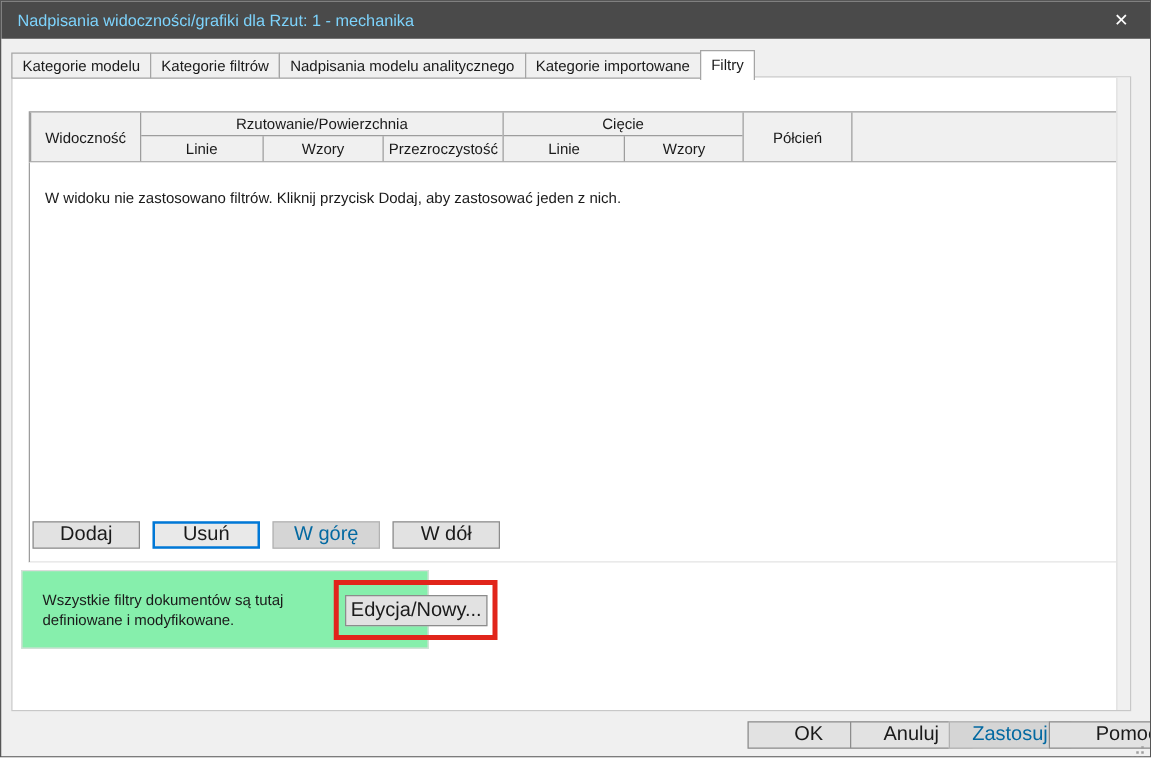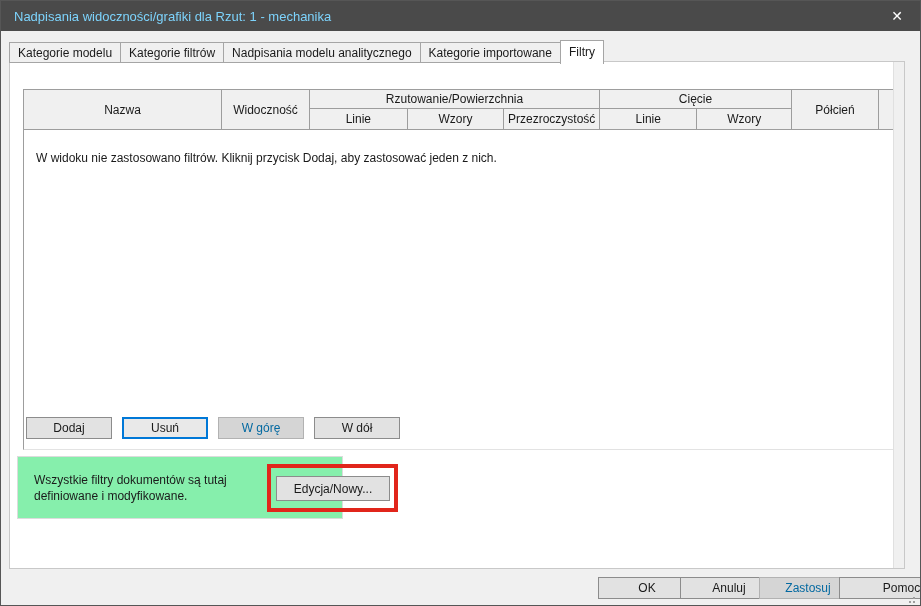--- a/index.html
+++ b/index.html
@@ -42,21 +42,21 @@
   .grid-body { width:875px; height:320px; border-left:1px solid #9d9d9d;
                border-right:1px solid #6d28d9; border-bottom:1px solid #e3e3e3;
                background:#ffffff; padding:21px 12px; }
 
   
   .right-gutter { position:absolute; right:0; top:0; width:11px; height:506px;
                   background:#f0f0f0; border-left:1px solid #e0e0e0; }
 
   
   .btn { position:absolute; height:22px; background:#e2e2e2; border:1px solid #8c8c8c;
-         display:flex; align-items:center; justify-content:center; font-size:12px;
+         display:flex; align-items:center; justify-content:center; font-size:16px;
          color:#1a1a1a; cursor:default; }
   .btn.focused { border:2px solid #0078d7; background:#e9e9e9; }
   .btn.disabled { background:#d5d5d5; border-color:#b2b2b2; color:#0369a1; }
 
   .row-btn { width:86px; top:355px; }
   .btn-add { left:16px; }
   .btn-remove { left:112px; }
   .btn-up { left:208px; }
   .btn-down { left:304px; }
 
@@ -95,21 +95,20 @@
     <div class="tab">Kategorie filtrów</div>
     <div class="tab">Nadpisania modelu analitycznego</div>
     <div class="tab">Kategorie importowane</div>
     <div class="tab active">Filtry</div>
   </div>
 
   <div class="panel">
 
     <div class="grid">
       <div class="grid-header">
-        <div class="hcell first" style="width:197px;">Nazwa</div>
         <div class="hcell" style="width:88px;">Widoczność</div>
         <div class="hgroup" style="width:290px;">
           <div class="hgroup-top">Rzutowanie/Powierzchnia</div>
           <div class="hgroup-bottom">
             <div class="hcell" style="width:97px;">Linie</div>
             <div class="hcell" style="width:97px;">Wzory</div>
             <div class="hcell" style="width:96px;">Przezroczystość</div>
           </div>
         </div>
         <div class="hgroup" style="width:192px;">

